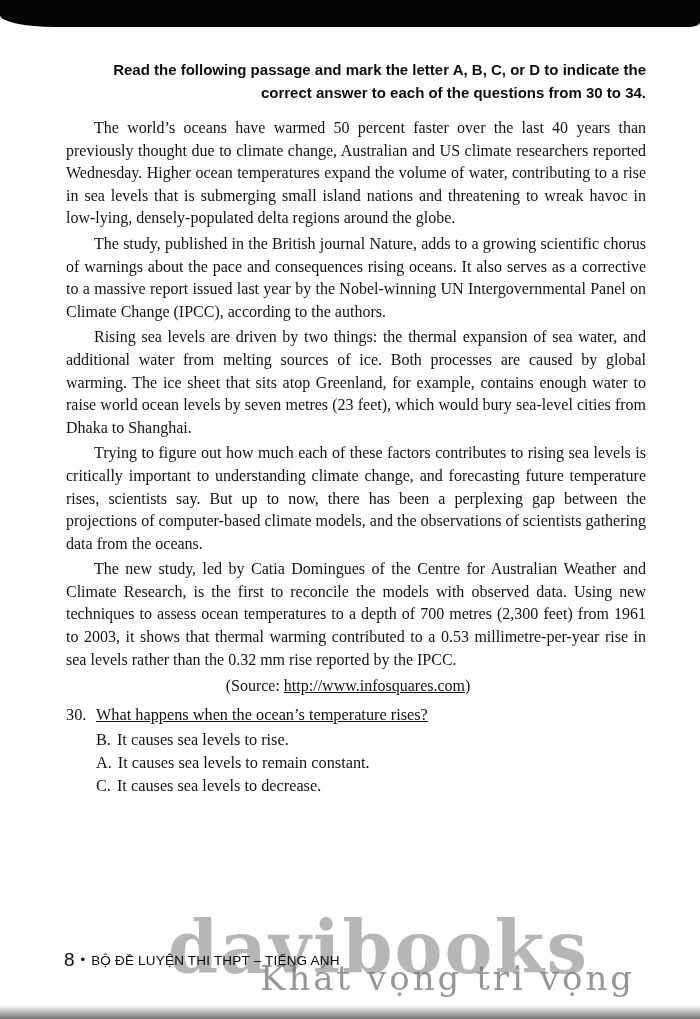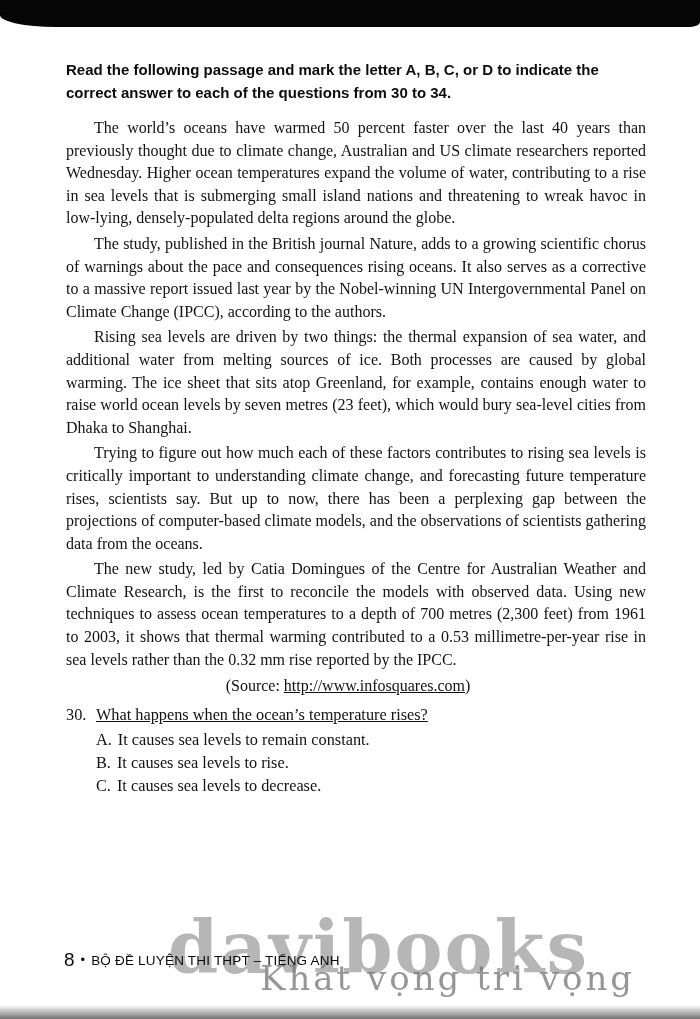--- a/index.html
+++ b/index.html
@@ -15,21 +15,21 @@
   .scan-bottom{
     position:absolute;bottom:0;left:0;width:100%;height:14px;
     background:linear-gradient(to bottom, rgba(0,0,0,0) 0%, rgba(0,0,0,0.55) 100%);
   }
   .content{
     position:absolute;top:58px;left:66px;right:54px;
   }
   .instruction{
     font-family:"Liberation Sans", sans-serif;
     font-weight:bold;font-size:15px;line-height:23px;
-    margin:0 0 13px 0;color:#0d0d0d;
+    margin:0 0 13px 0;color:#0d0d0d;text-align:right;
   }
   .passage p{
     margin:0 0 3px 0;
     font-size:16px;line-height:22.6px;
     text-align:justify;text-indent:28px;
   }
   .source{
     text-align:center;font-size:16px;line-height:22px;margin:4px 16px 6px 0;font-family:Liberation Serif, serif;
   }
   .source .link{text-decoration:underline;}
@@ -84,24 +84,24 @@
     <div class="source">
       <span>(Source: </span><span class="link">http://www.infosquares.com</span><span>)</span>
     </div>
 
     <div>
       <div class="question-line">
         <span class="q-num">30.</span><span>What happens when the ocean’s temperature rises?</span>
       </div>
 
       <div class="option">
-        <span class="opt-label">A.</span><span>It causes sea levels to remain constant.</span>
+        <span class="opt-label">B.</span><span>It causes sea levels to rise.</span>
       </div>
       <div class="option">
-        <span class="opt-label">B.</span><span>It causes sea levels to rise.</span>
+        <span class="opt-label">A.</span><span>It causes sea levels to remain constant.</span>
       </div>
       <div class="option">
         <span class="opt-label">C.</span><span>It causes sea levels to decrease.</span>
       </div>
     </div>
 
   </div>
 
   <div class="wm1">davibooks</div>
   <div class="wm2">Khát vọng tri vọng</div>

